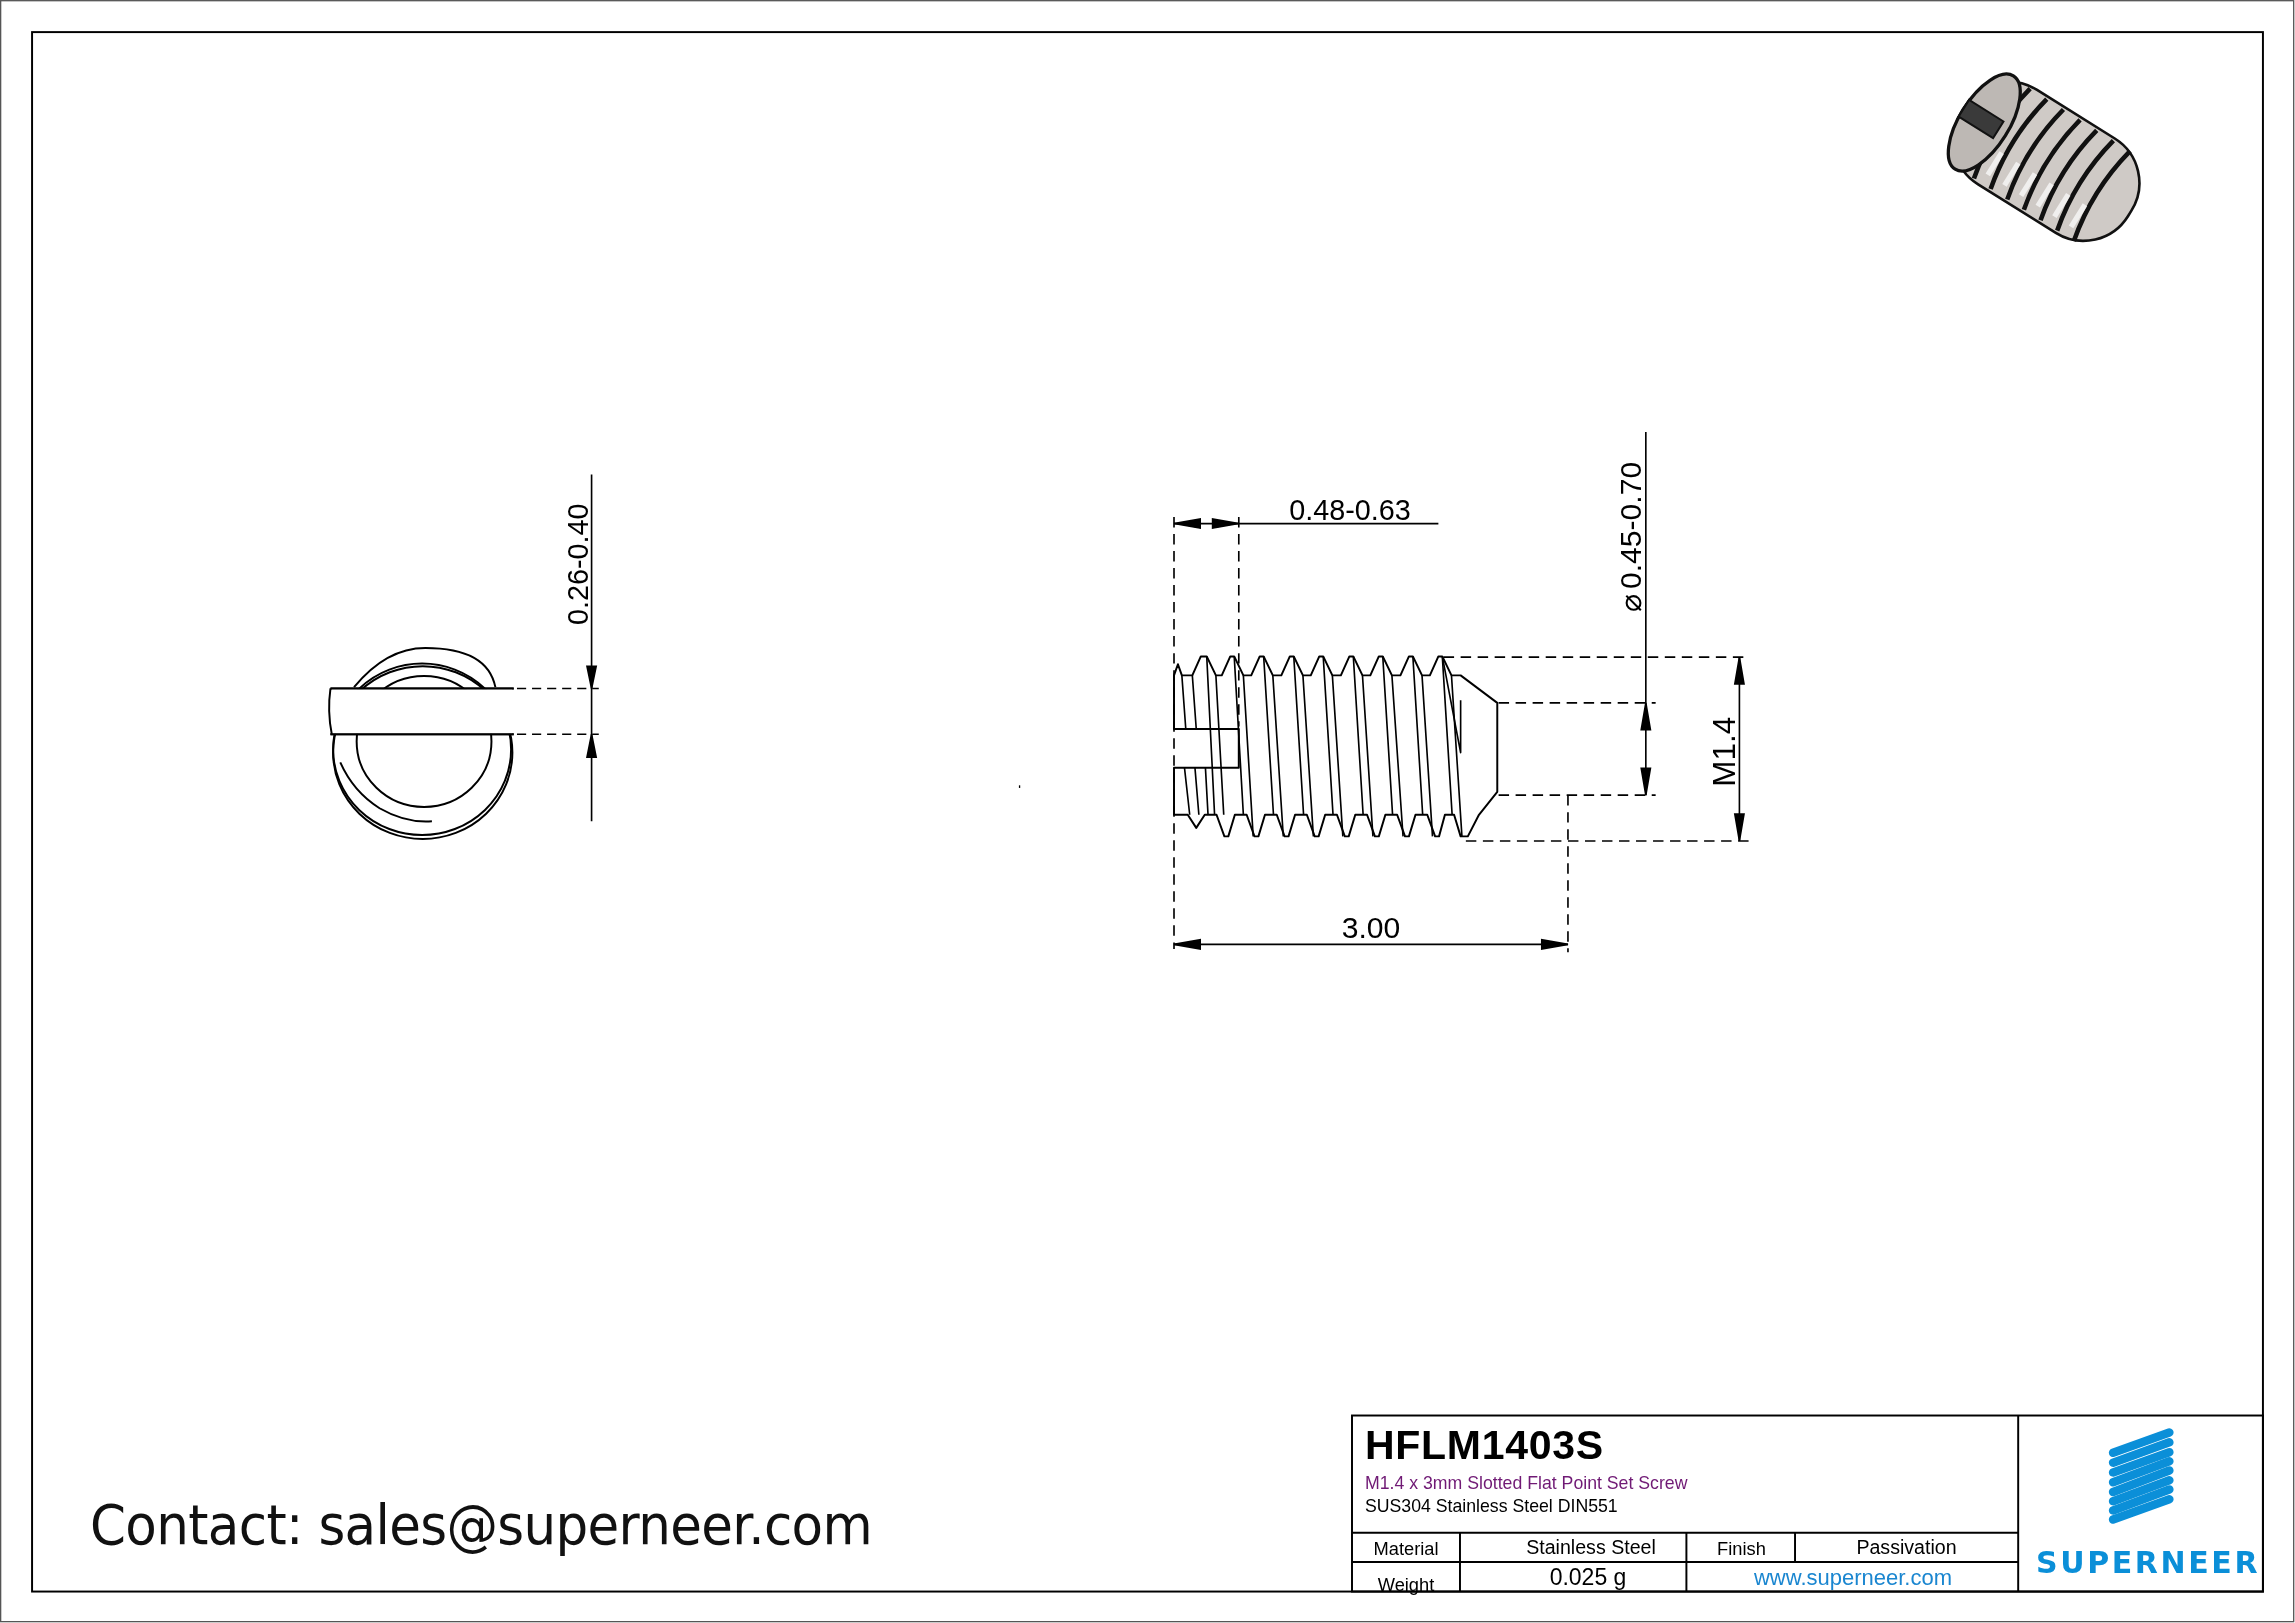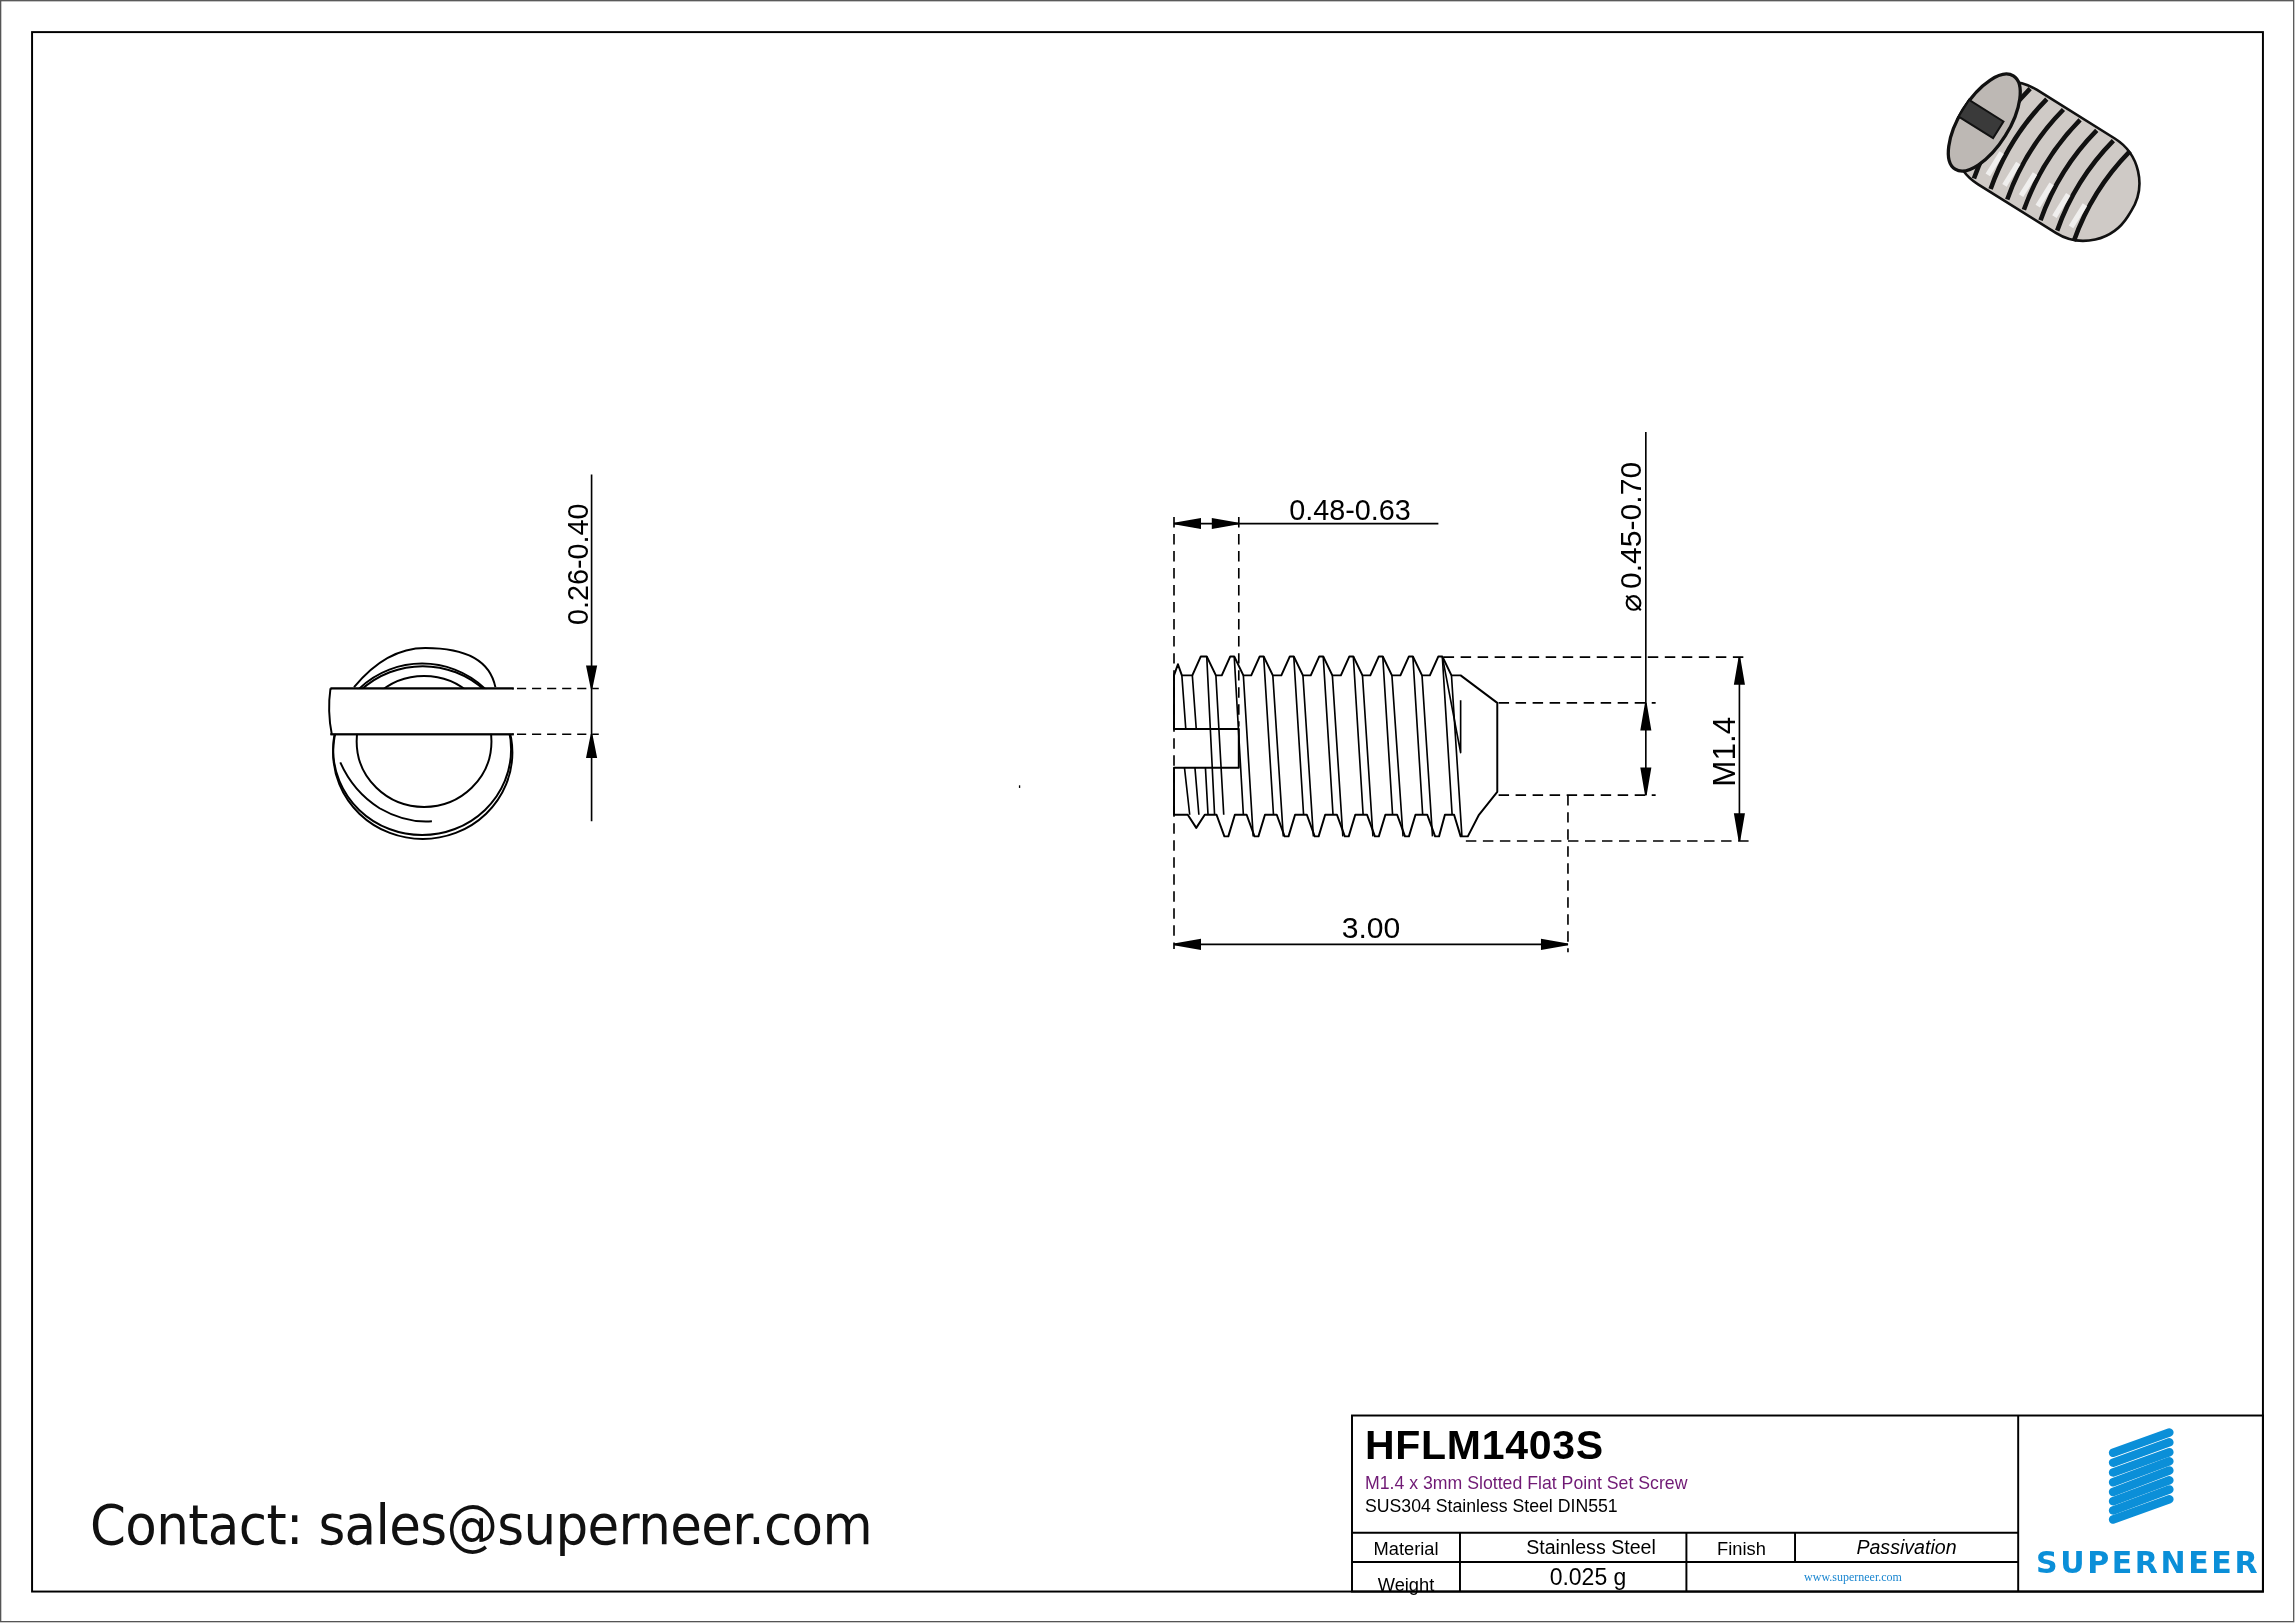--- a/index.html
+++ b/index.html
@@ -159,22 +159,22 @@
 </svg>
 
 
 <div class="tb-title">HFLM1403S</div>
 <div class="tb-line1">M1.4 x 3mm Slotted Flat Point Set Screw</div>
 <div class="tb-line2">SUS304 Stainless Steel DIN551</div>
 
 <div class="tb-cell" style="left:1352px;top:1535px;width:108px;height:27.5px;font-size:18.3px;">Material</div>
 <div class="tb-cell" style="left:1460px;top:1534px;width:262px;height:27.5px;">Stainless Steel</div>
 <div class="tb-cell" style="left:1687px;top:1535px;width:109px;height:27.5px;font-size:18.3px;">Finish</div>
-<div class="tb-cell" style="left:1795px;top:1534px;width:223px;height:27.5px;font-style:italic;">Passivation</div>
+<div class="tb-cell" style="left:1795px;top:1534px;width:223px;height:27.5px;">Passivation</div>
 <div class="tb-cell" style="left:1352px;top:1563px;width:108px;height:43px;font-size:18.3px;">Weight</div>
 <div class="tb-cell" style="left:1460px;top:1564px;width:256px;height:27.5px;font-size:23px;">0.025 g</div>
-<div class="tb-cell url" style="left:1687px;top:1564px;width:332px;height:27.5px;font-size:12px;font-family:Liberation Serif, serif;">www.superneer.com</div>
+<div class="tb-cell url" style="left:1687px;top:1564px;width:332px;height:27.5px;font-size:22px;">www.superneer.com</div>
 
 <div class="logo-text">SUPERNEER</div>
 
 <div class="contact">Contact: sales@superneer.com</div>
 </div>
 
 
 </body></html>

